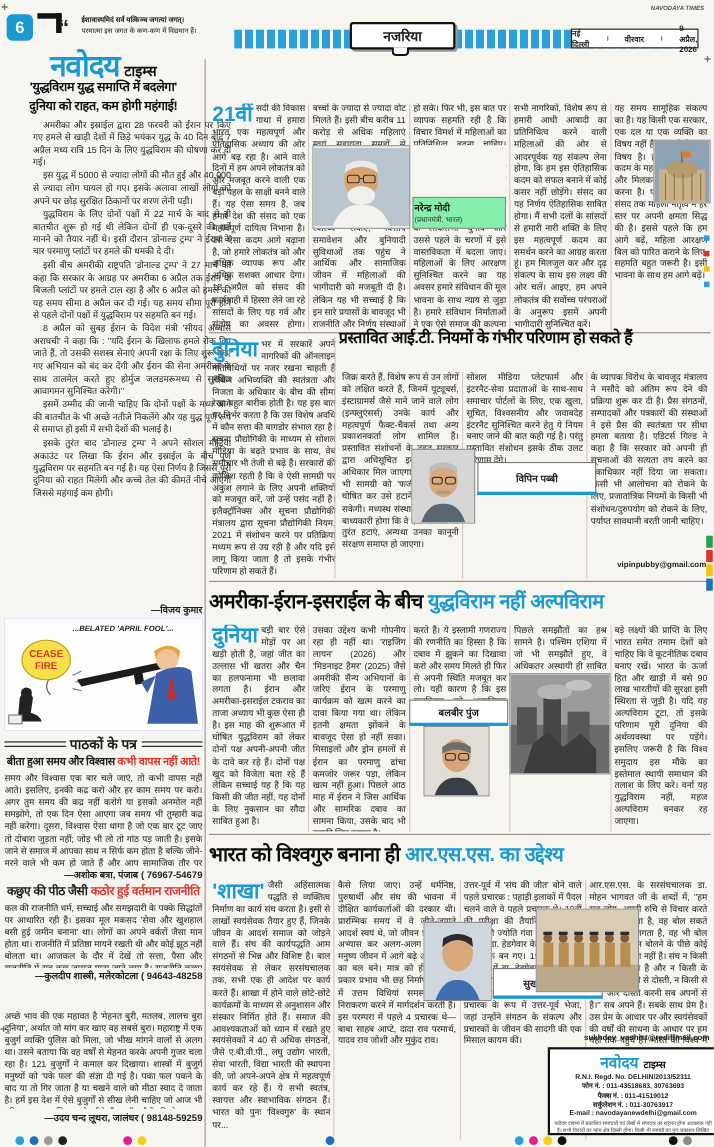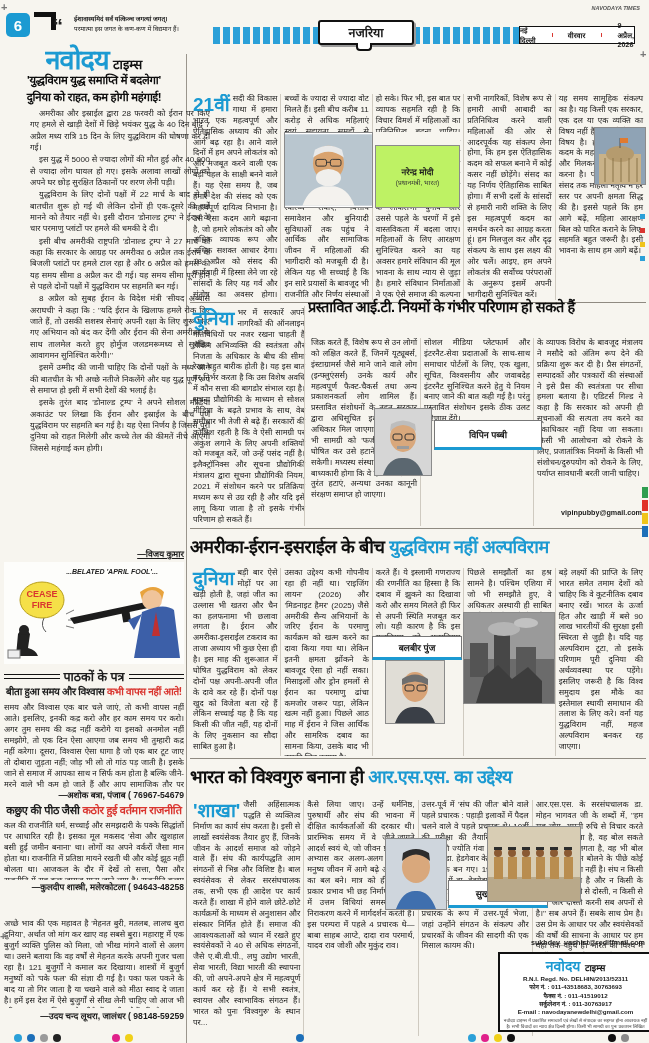--- a/index.html
+++ b/index.html
@@ -28,21 +28,21 @@
   .vrule-main{left:186px;top:54px;width:1px;height:989px;background:#9a958c;}
   .masthead{left:4px;top:40px;width:180px;text-align:center;}
   .masthead .blue{color:#1b9ad2;font-size:27px;font-weight:800;letter-spacing:-1px;}
   .masthead .black{color:#111;font-size:13px;font-weight:800;}
   .edhead{left:4px;top:72px;width:180px;text-align:center;font-weight:800;font-size:11.4px;
           line-height:1.45;letter-spacing:-0.3px;color:#0d0d0d;}
   .edbody{left:4px;top:108px;width:180px;height:438px;overflow:hidden;font-size:8.1px;line-height:1.4;
           text-align:justify;margin-left:26px;}
   .edbody p{margin:0 0 1px 0;text-indent:9px;}
   .sign{text-align:right;font-weight:bold;font-size:8.6px;}
-  .edsign{left:4px;top:548px;width:180px;text-decoration:underline;}
+  .edsign{left:4px;top:548px;width:180px;}
   .cartoon{left:4px;top:562px;width:180px;height:102px;background:#c4b5fd;}
   .lettershdr{left:4px;top:668px;width:180px;display:flex;align-items:center;gap:4px;
               font-weight:800;font-size:12.5px;}
   .lettershdr:before,.lettershdr:after{content:"";flex:1;border-top:1px solid #111;border-bottom:1px solid #111;height:3px;}
   .lhead{left:4px;top:684px;width:180px;text-align:center;font-weight:800;font-size:10px;
          white-space:nowrap;overflow:hidden;letter-spacing:-0.3px;}
   .lhead .red{color:#d9352f;}
   .lbody{left:4px;top:702px;width:180px;overflow:hidden;font-size:8px;line-height:1.38;text-align:justify;}
   .l1b{height:86px;} .l2b{height:60px;} .l3b{height:90px;}
   .l3head{font-size:14px;top:897px;}
@@ -62,21 +62,21 @@
   .a2colA{left:190px;top:308px;width:112px;height:218px;overflow:hidden;font-size:8px;line-height:1.36;text-align:justify;padding:0 3px;}
   .a2rule{left:304px;top:306px;width:1px;height:220px;background:#cfcac0;}
   .a2cols{left:308px;top:338px;width:338px;height:188px;}
   .a3cols{left:190px;top:568px;width:456px;height:188px;}
   .a4cols{left:190px;top:800px;width:456px;height:236px;}
   .hr{left:190px;height:1px;background:#8f8a81;width:456px;}
   .hr1{top:302px;} .hr2{top:528px;} .hr3{top:758px;}
   
   .photo{background:#fff;border:1px solid #8b8b8b;}
   .modiunit{left:284px;top:132px;width:176px;height:76px;display:flex;align-items:flex-end;background:#f7f5ef;}
-  .caption{border:1px solid #8b8b8b;background:#bef264;width:84px;margin-left:2px;text-align:center;padding:20px 1px;}
+  .caption{border:1px solid #8b8b8b;background:#86efac;width:84px;margin-left:2px;text-align:left;padding:3px 1px;}
   .caption .nm{font-weight:bold;font-size:8.6px;}
   .caption .rl{font-size:6.6px;color:#333;}
   .namebox{background:#fff;border:1px solid #777;border-bottom:3px solid #1b9ad2;display:flex;
            align-items:center;justify-content:center;font-weight:bold;font-size:9px;}
   .email{font-weight:bold;font-size:7.2px;text-align:right;}
   
   .imprint{left:498px;top:952px;width:147px;height:72px;background:#fff;border:2px solid #111;
            box-shadow:0 0 0 1px #fff inset;text-align:center;overflow:hidden;padding:2px;}
   .imprint .logo .blue{color:#1b9ad2;font-size:14px;font-weight:800;}
   .imprint .logo .black{color:#111;font-size:9px;font-weight:800;}

